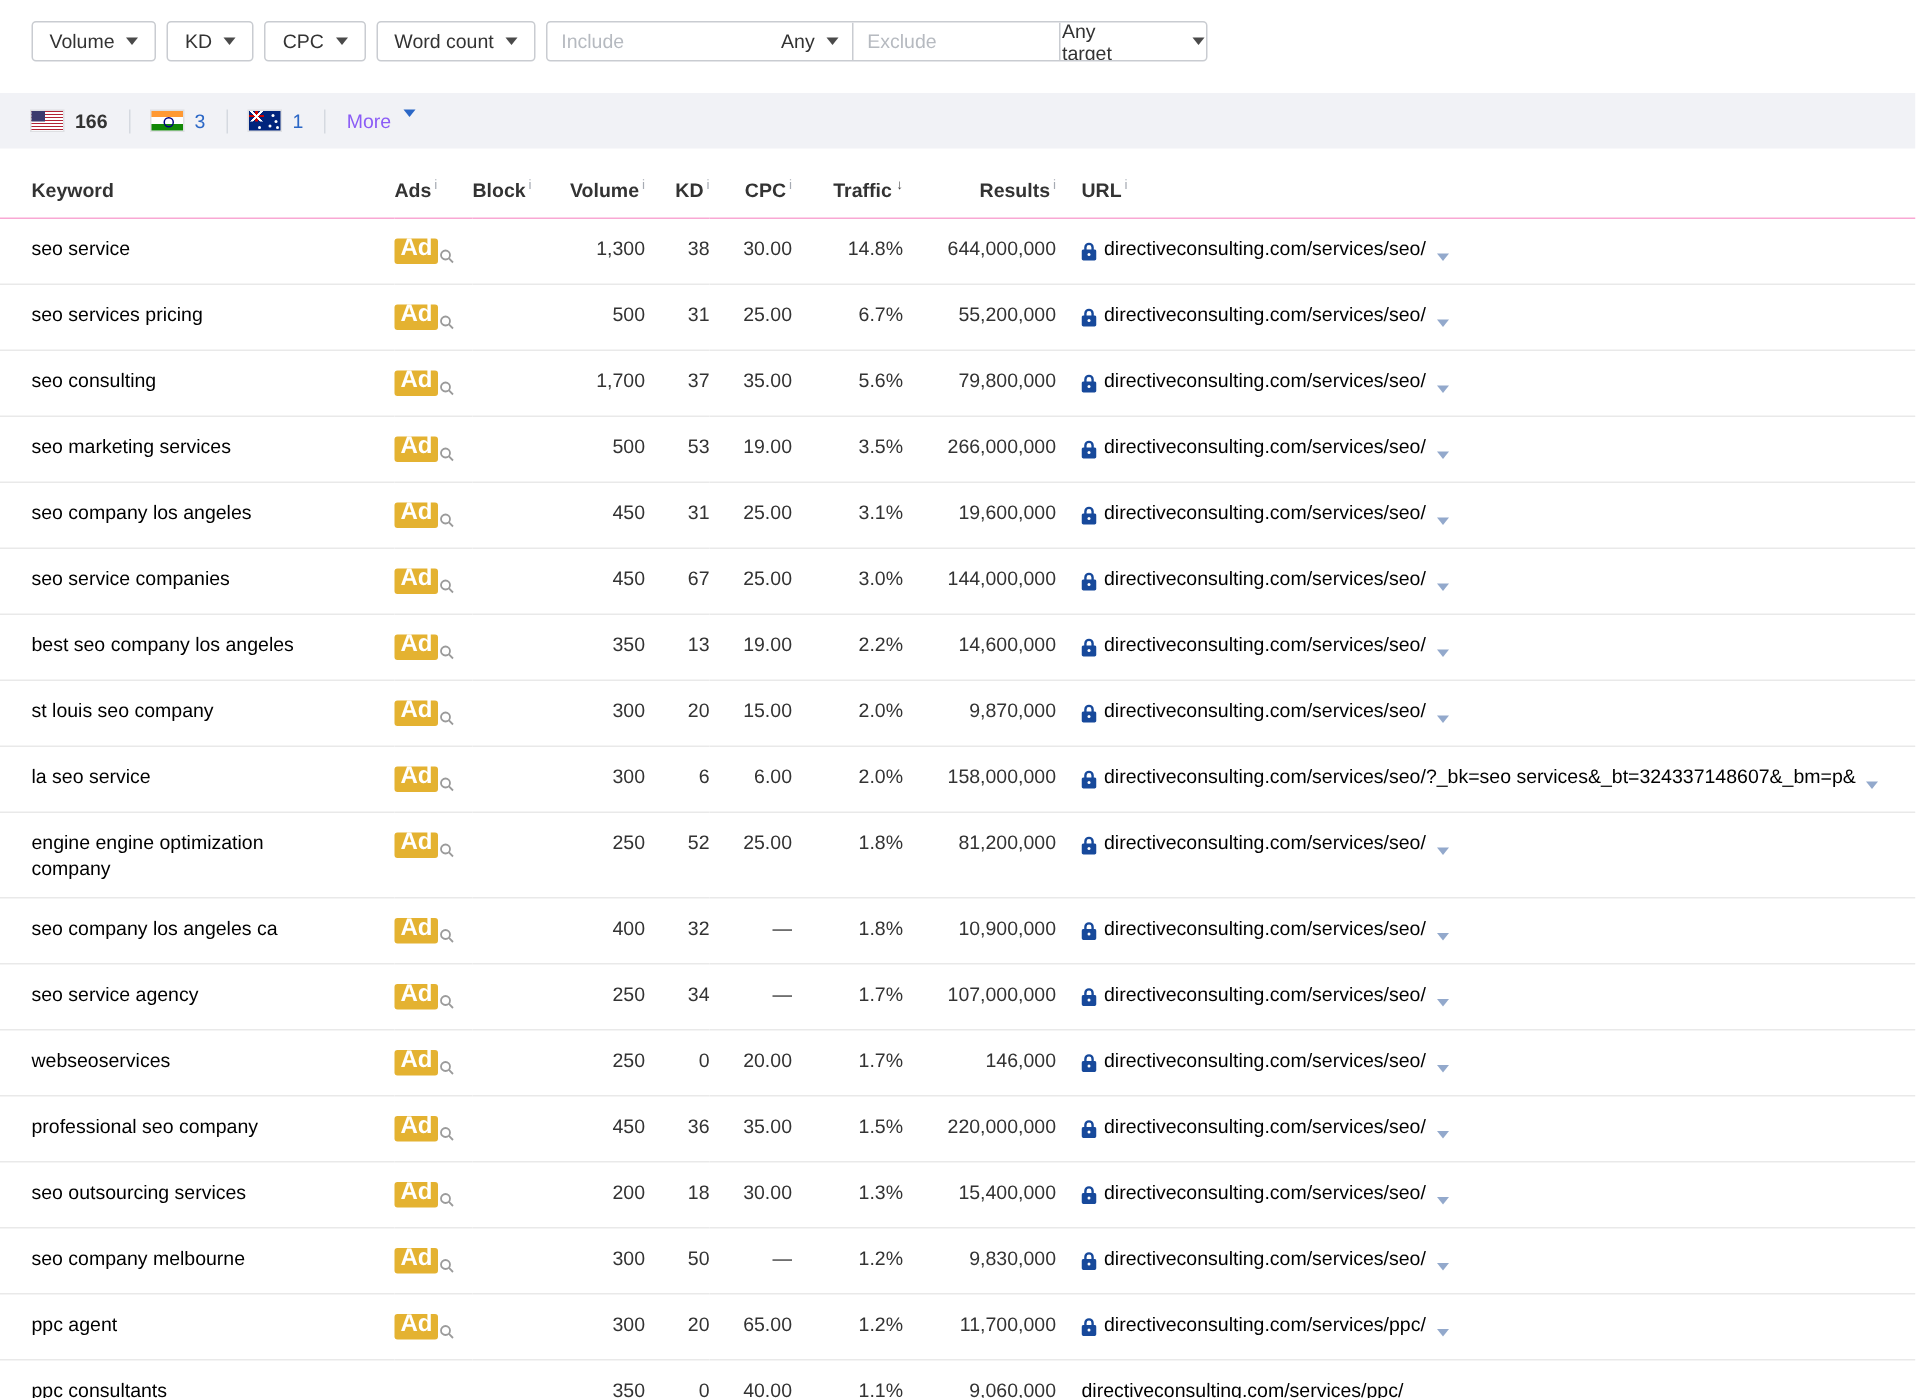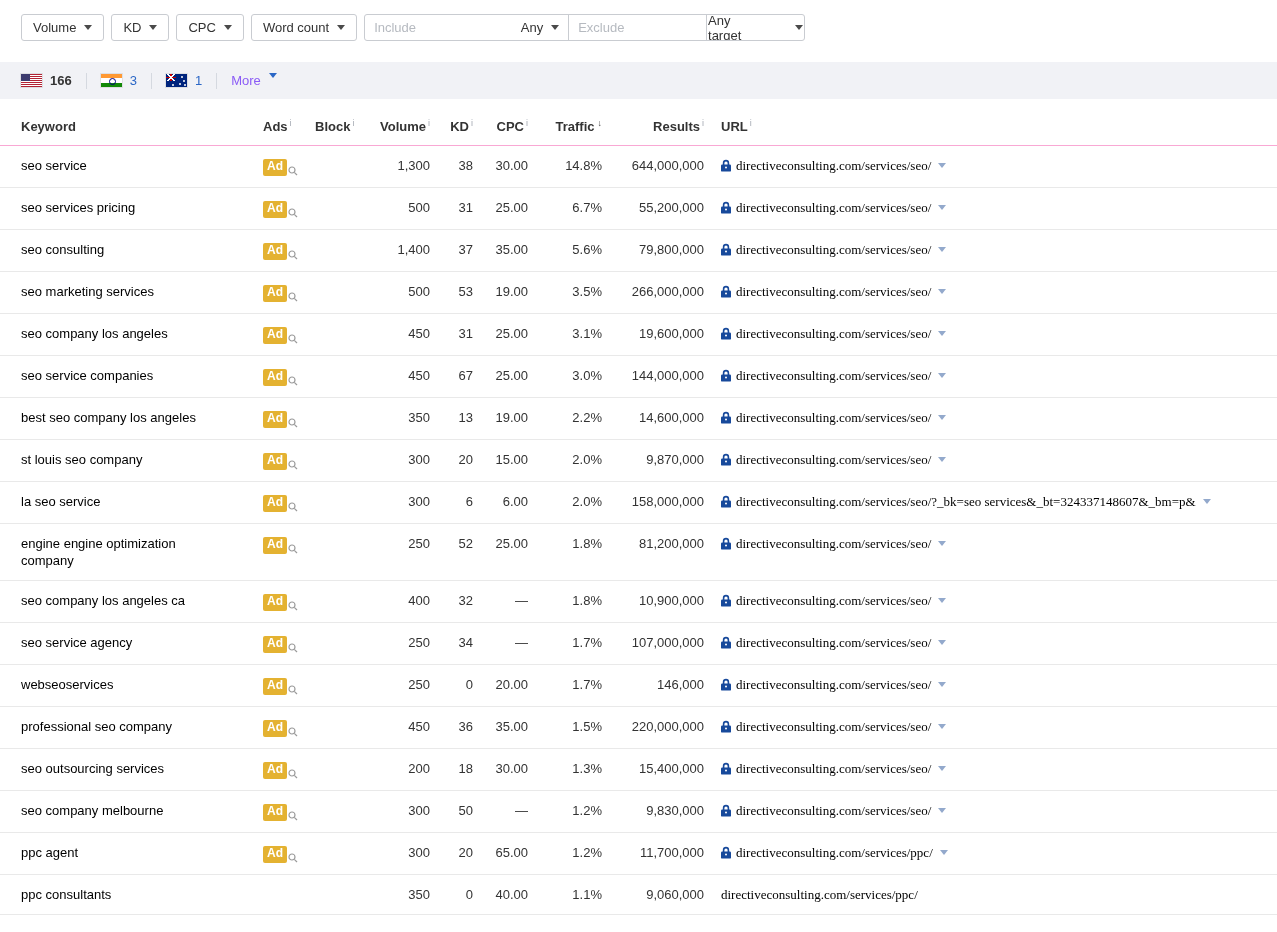--- a/index.html
+++ b/index.html
@@ -83,26 +83,26 @@
   th.k, td.k { padding-left:21px; }
   th.u, td.u { padding-left:17px; }
   .sort-arrow::after { content:"\2193"; color:#444; margin-left:3px; font-weight:700; }
   tbody td {
     padding:11px 0; border-bottom:1px solid #e9e9e9; vertical-align:top;
     color:#333; line-height:17px;
   }
   td.k a { display:inline-block; max-width:200px; }
   .ad-wrap { display:inline-flex; position:relative; }
   .ad-badge {
-    background:#e4b231; color:#fff; font-size:12px; font-weight:700;
+    background:#e4b231; color:#fff; font-size:16px; font-weight:700;
     padding:2px 4px 3px; border-radius:2px; line-height:10px; cursor:pointer;
   }
   .mag { margin:7px 0 0 1px; }
   td.u { white-space:nowrap; overflow:hidden; }
-  .url-wrap { display:inline-flex; align-items:center;font-family:Liberation Serif, serif; }
+  .url-wrap { display:inline-flex; align-items:flex-end; }
   .lock { margin-right:5px; flex:none; }
   .caret-url { border-top-color:#93a9cc; border-left-width:4px; border-right-width:4px; margin-left:7px; }
   td.num { font-variant-numeric: tabular-nums; }
 </style>
 </head>
 <body>
 
 <div class="page">
 
 
@@ -260,21 +260,21 @@
     <td>
       <span class="ad-wrap">
         <span class="ad-badge">Ad</span>
               <svg class="mag" width="10" height="10" viewBox="0 0 10 10">
                 <circle cx="4" cy="4" r="3" fill="none" stroke="#9b9b9b" stroke-width="1.2"></circle>
                 <line x1="6.3" y1="6.3" x2="9" y2="9" stroke="#9b9b9b" stroke-width="1.2"></line>
               </svg>
       </span>
     </td>
     <td></td>
-    <td class="num">1,400</td>
+    <td class="num">1,700</td>
     <td class="num">37</td>
     <td class="num">35.00</td>
     <td class="num">5.6%</td>
     <td class="num">79,800,000</td>
     <td class="u">
       <span class="url-wrap">
         <svg class="lock" width="10" height="13" viewBox="0 0 10 13">
                 <path d="M2.6 6V4a2.4 2.4 0 0 1 4.8 0v2" fill="none" stroke="#17499b" stroke-width="1.6"></path>
                 <rect y="5.4" width="10" height="7.2" rx="1.2" fill="#17499b"></rect>
                 <circle cx="5" cy="8.6" r="1" fill="#fff"></circle>

